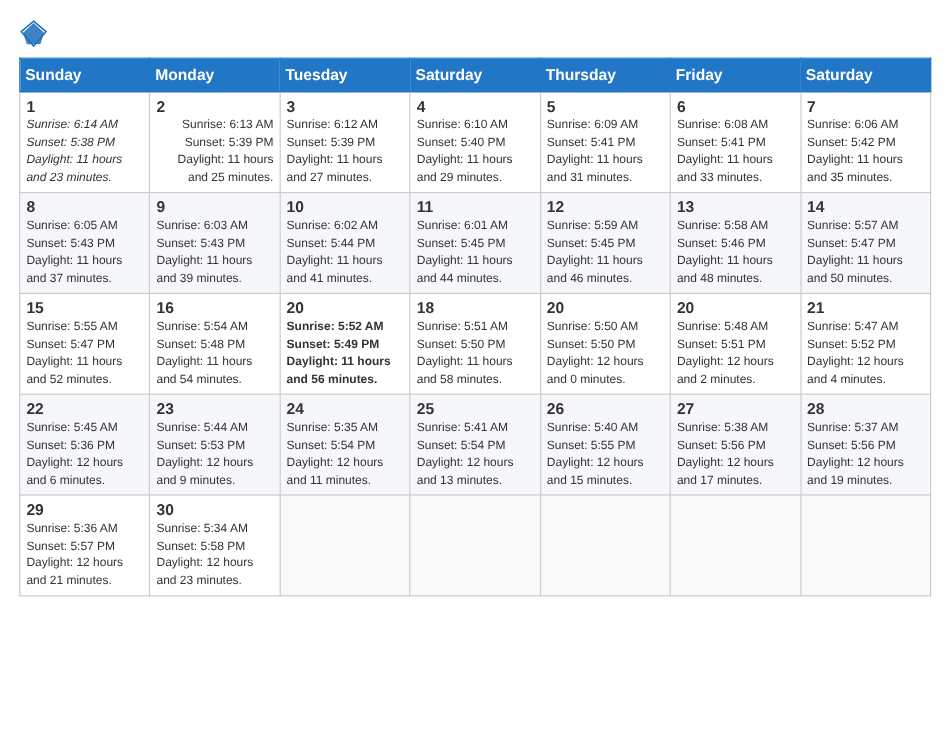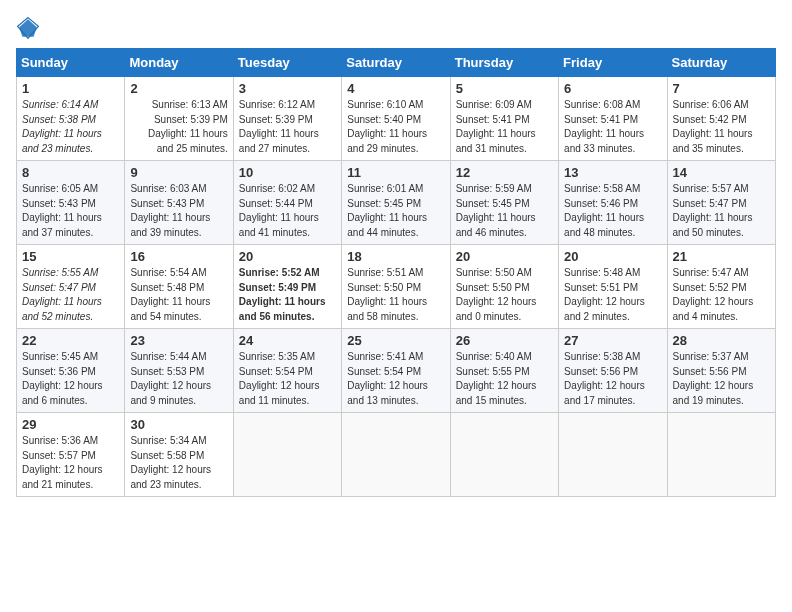--- a/index.html
+++ b/index.html
@@ -219,21 +219,21 @@
           <span class="day-number">14</span>
           <div class="day-info" style="white-space: pre-line;">Sunrise: 5:57 AM
 Sunset: 5:47 PM
 Daylight: 11 hours
 and 50 minutes.</div>
         </td>
       </tr>
       <tr>
         <td>
           <span class="day-number">15</span>
-          <div class="day-info" style="white-space: pre-line; font-style: italic;">Sunrise: 5:55 AM
+          <div class="day-info" style="white-space: pre-line;">Sunrise: 5:55 AM
 Sunset: 5:47 PM
 Daylight: 11 hours
 and 52 minutes.</div>
         </td>
         <td>
           <span class="day-number">16</span>
           <div class="day-info" style="white-space: pre-line;">Sunrise: 5:54 AM
 Sunset: 5:48 PM
 Daylight: 11 hours
 and 54 minutes.</div>

